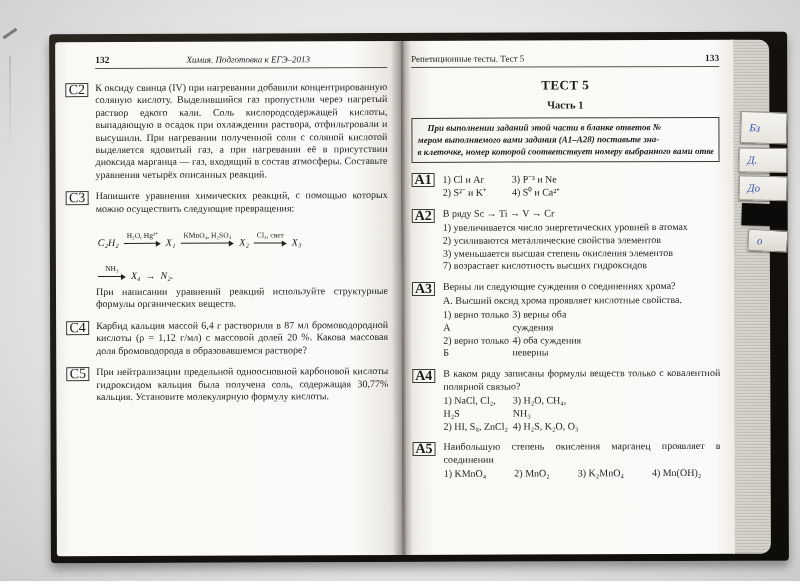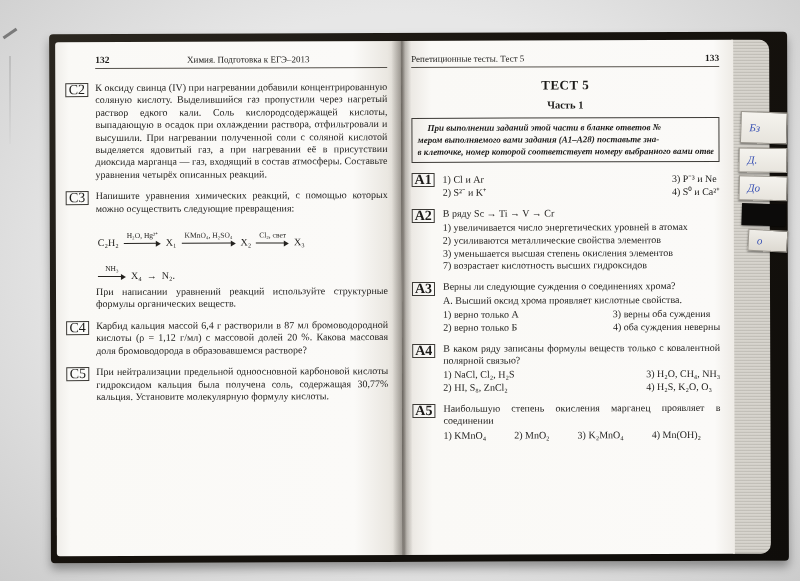--- a/index.html
+++ b/index.html
@@ -30,33 +30,33 @@
   .spine { position:absolute; left:392px; top:41px; width:20px; height:514px;
            background:linear-gradient(to right, rgba(30,24,18,0) 0%, rgba(30,24,18,0.28) 45%,
                       rgba(30,24,18,0.5) 55%, rgba(30,24,18,0.2) 70%, rgba(30,24,18,0) 100%); }
 
   .content { position:absolute; left:10px; right:14px; top:13px; bottom:10px; }
 
   .hdr { display:flex; align-items:baseline; font-size:9px;
          border-bottom:1px solid #57534d; padding-bottom:3px; }
   .hdr .num { font-weight:bold; font-size:9.5px; }
   .page-left  .hdr { margin-left:30px; }
-  .page-left  .hdr .title { flex:1; text-align:center; }
+  .page-left  .hdr .title { flex:1; text-align:center;font-style:italic; }
   .page-right .hdr { justify-content:space-between; }
 
   .tasks { margin-top:13px; }
   .task { display:flex; gap:7px; margin-bottom:9px; }
   .idbox { flex:none; width:23px; height:14px; border:1px solid #3c3a36;
            font-size:14px; line-height:12px; text-align:center; margin-top:1px; background:rgba(255,255,255,0.3); }
   .task-body { flex:1; }
   .task-text { font-size:10px; line-height:12.4px; text-align:justify; }
 
   .scheme { margin:5px 0 4px 2px; font-size:10px; }
   .scheme-row { display:flex; align-items:flex-end; gap:5px; margin-bottom:5px; }
-  .sp { line-height:10px; white-space:nowrap; }
+  .sp { line-height:10px; white-space:nowrap;font-style:italic; }
   .rxn { display:inline-flex; flex-direction:column; align-items:center;margin-top:12px; }
   .rxn-lbl { font-size:7.5px; line-height:8px; white-space:nowrap; padding:0 3px; }
   .rxn-shaft { position:relative; height:8px; align-self:stretch; min-width:28px; }
   .rxn-shaft::before { content:""; position:absolute; left:0; right:4px; top:3px; border-top:1px solid #24221f; }
   .rxn-shaft::after  { content:""; position:absolute; right:0; top:0.5px; border-style:solid;
                        border-width:3px 0 3px 5px; border-color:transparent transparent transparent #24221f; }
 
   .test-title { text-align:center; font-weight:bold; font-size:13px; letter-spacing:0.5px; margin-top:10px; }
   .part-subtitle { text-align:center; font-weight:bold; font-size:10.5px; margin-top:6px; }
 
@@ -66,21 +66,21 @@
   .instr .instr-line:first-child { text-indent:10px; }
 
   .qs { margin-top:9px; }
   .q { display:flex; gap:8px; margin-bottom:8px; }
   .q .idbox { font-weight:bold; }
   .q-body { flex:1; }
   .q-text { font-size:10px; line-height:12.4px; text-align:justify; }
   .stmts { margin-top:1px; }
   .stmts .stmt { display:block; font-size:10px; line-height:12.4px; }
   .opts { display:grid; margin-top:2px; font-size:10px; line-height:12.8px; }
-  .opts.two-col { grid-template-columns:1fr; grid-template-rows:auto auto; grid-auto-flow:column; }
+  .opts.two-col { grid-template-columns:1fr 1fr 1fr 1fr; grid-template-rows:auto auto; grid-auto-flow:column; }
   .opts.one-col { grid-template-columns:1fr; }
   .opts.four-col { display:flex; gap:28px; flex-wrap:nowrap; }
 
   .tab { position:absolute; border:1px solid #9a968e;
          background:linear-gradient(#f5f3ee,#e7e4dd); box-shadow:0 1px 2px rgba(0,0,0,0.45);
          color:#3d55b5; font-style:italic; font-size:11px; line-height:11px;
          display:flex; align-items:center; padding-left:8px; }
   .tab1 { left:741px; top:113px; width:47px; height:32px; transform:rotate(2deg); }
   .tab2 { left:739px; top:149px; width:49px; height:25px; transform:rotate(1deg); }
   .tab3 { left:739px; top:177px; width:49px; height:25px; transform:rotate(1.5deg); }

